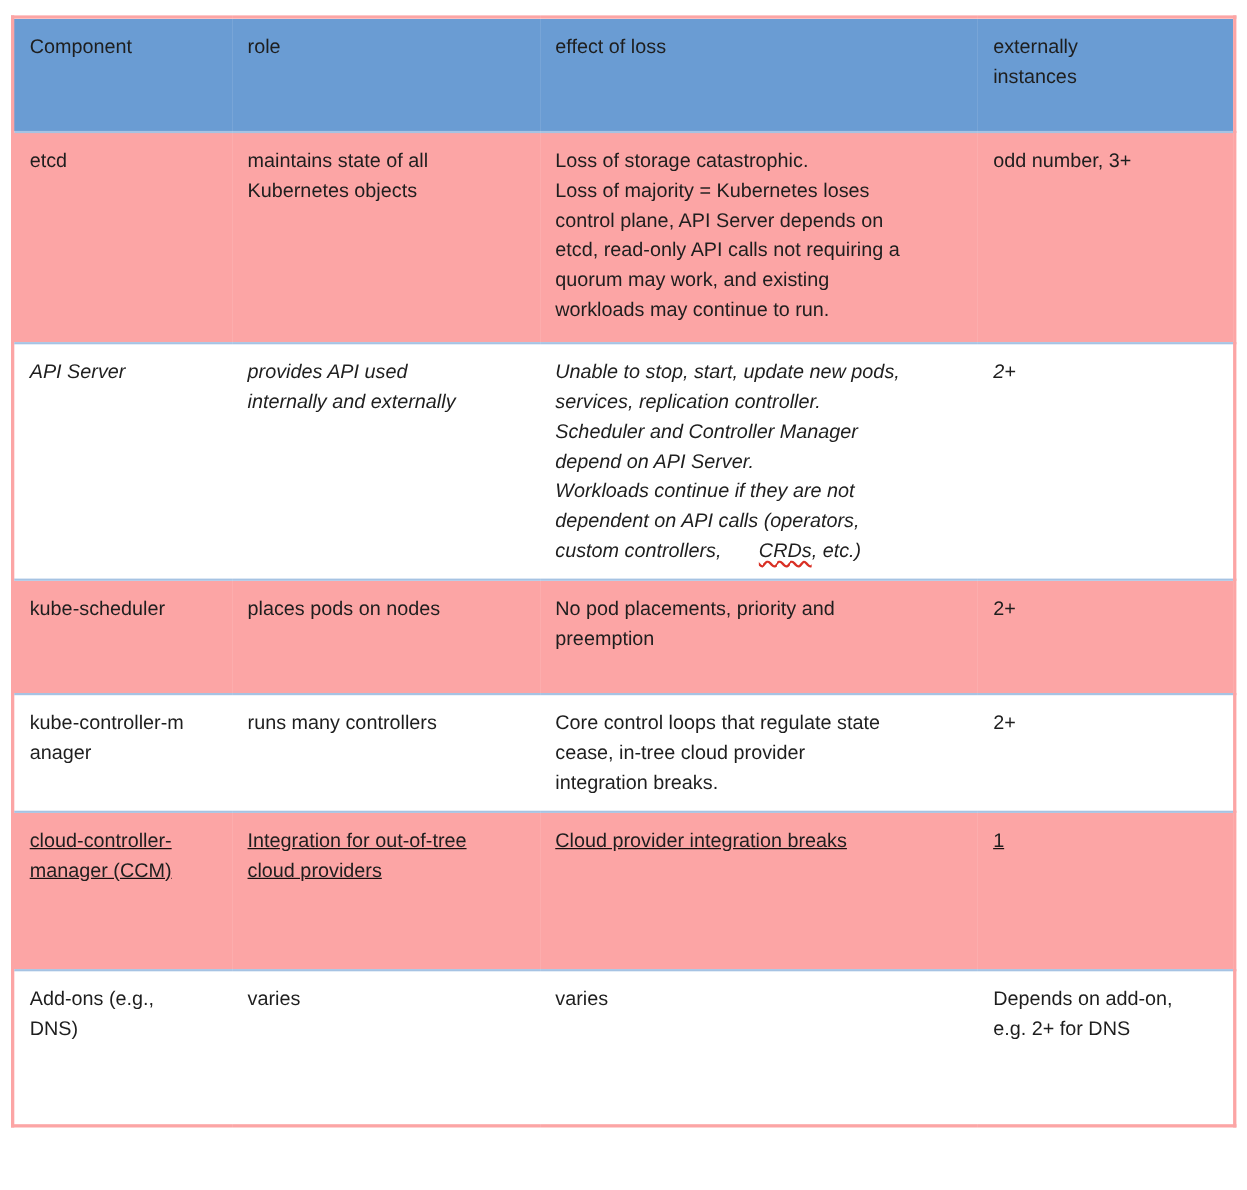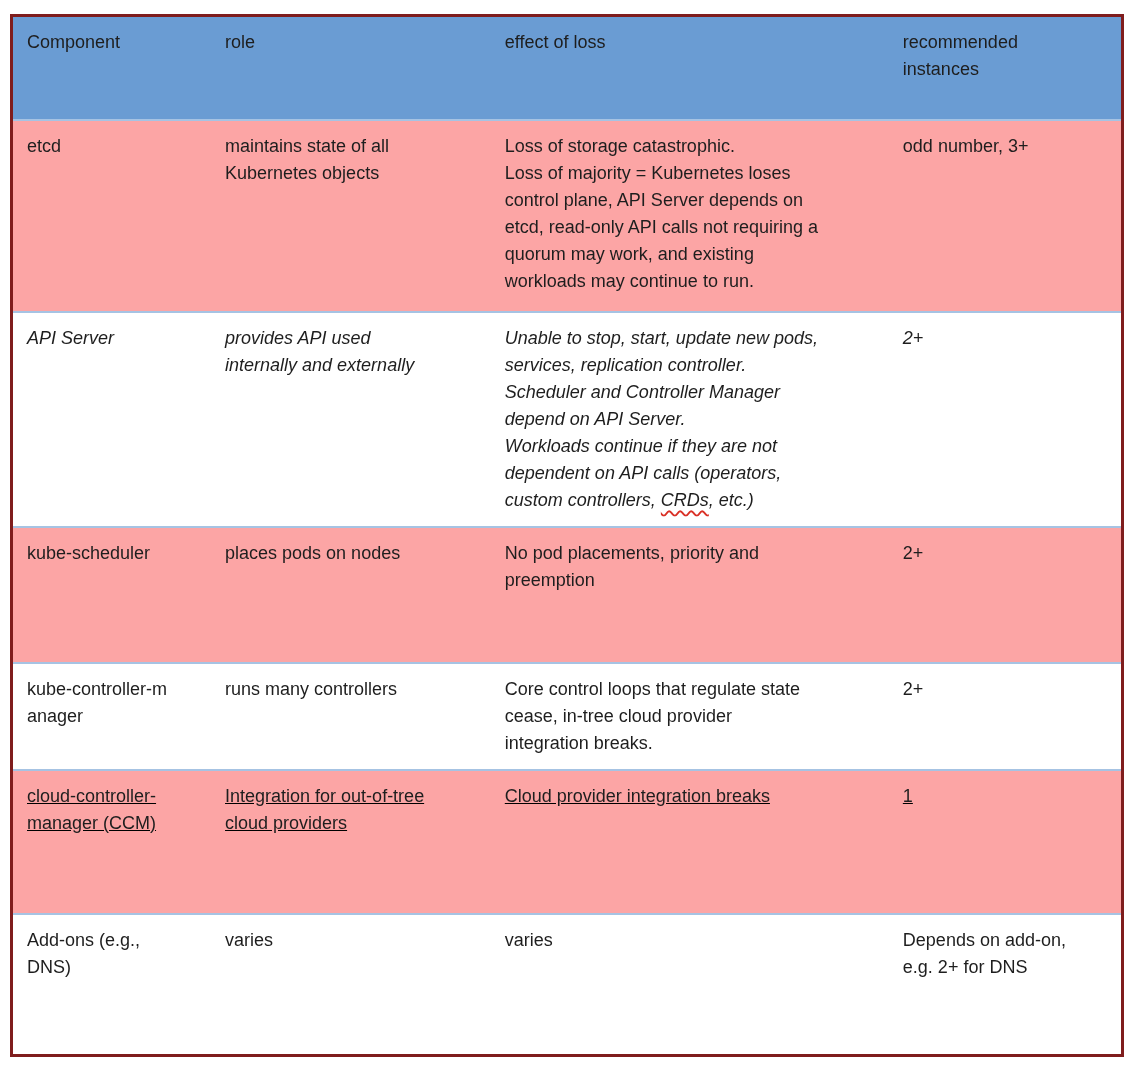--- a/index.html
+++ b/index.html
@@ -12,21 +12,21 @@
     width: 1134px;
     height: 1082px;
     background: #ffffff;
     box-sizing: border-box;
     padding: 14px 10px;
   }
   table.k8s-table {
     border-collapse: collapse;
     table-layout: fixed;
     width: 1114px;
-    border: 3px solid #7f1d1d;
+    border: 3px solid #fca5a5;
   }
   col.c1 { width: 199px; }
   col.c2 { width: 279px; }
   col.c3 { width: 397px; }
   col.c4 { width: 233px; }
   th, td {
     vertical-align: top;
     text-align: left;
     font-weight: 400;
     font-size: 18px;
@@ -37,49 +37,50 @@
     overflow: hidden;
   }
   thead tr {
     background: #6a9cd3;
     height: 104px;
   }
   tbody tr { border-top: 2px solid #a6c3e3; background: #ffffff; }
   tbody tr.shaded { background: #fca5a5; }
   tr.r-etcd   { height: 192px; }
   tr.r-api    { height: 206px; font-style: italic; }
-  tr.r-sched  { height: 136px; }
+  tr.r-sched  { height: 104px; }
   tr.r-kcm    { height: 103px; }
   tr.r-ccm    { height: 144px; text-decoration: underline; }
   tr.r-addons { height: 142px; }
   .squiggle {
     text-decoration-line: underline;
     text-decoration-style: wavy;
     text-decoration-color: #d93025;
     text-decoration-thickness: 1.5px;
     text-underline-offset: 4px;
+    margin-left: 29px;
   }
 </style>
 </head>
 <body>
 
 <div class="page">
   <table class="k8s-table">
     <colgroup>
       <col class="c1">
         <col class="c2">
         <col class="c3">
         <col class="c4">
     </colgroup>
     <thead>
       <tr>
         <th>Component</th>
         <th>role</th>
         <th>effect of loss</th>
-        <th>recommended
+        <th>externally
 instances</th>
       </tr>
     </thead>
     <tbody>
       <tr class="shaded r-etcd">
         <td>etcd</td>
         <td>maintains state of all
 Kubernetes objects</td>
         <td>Loss of storage catastrophic.
 Loss of majority = Kubernetes loses

